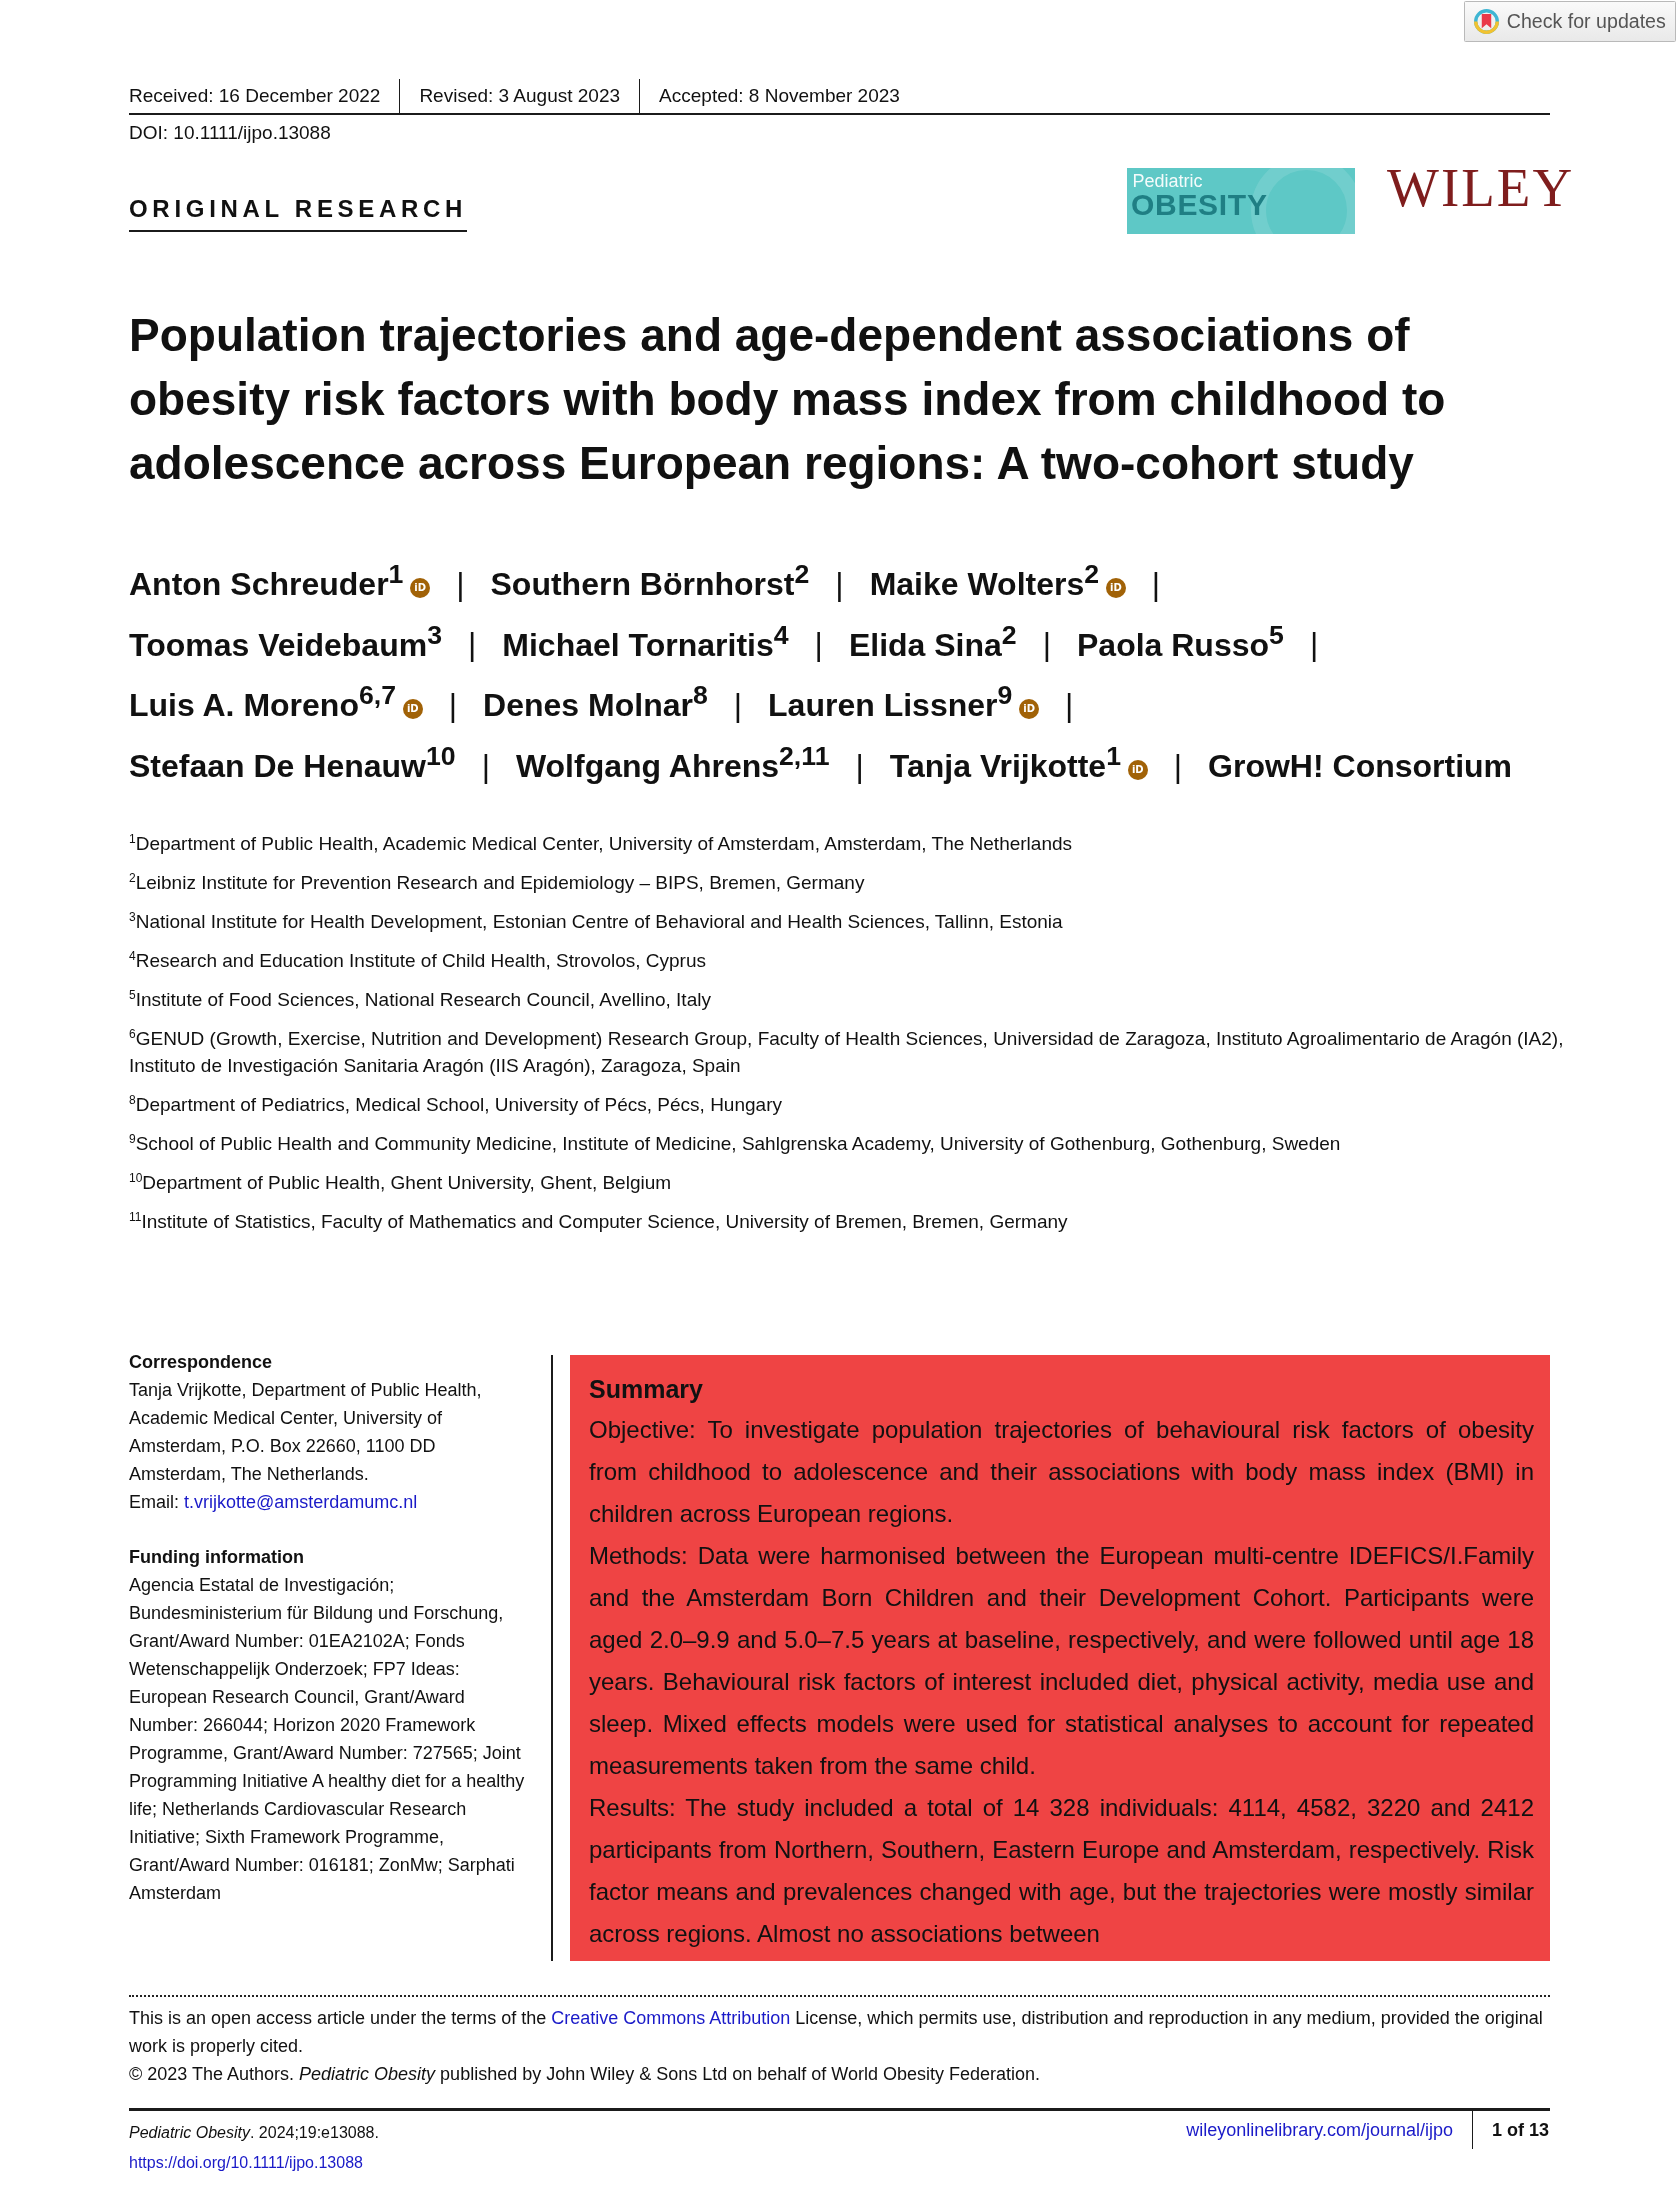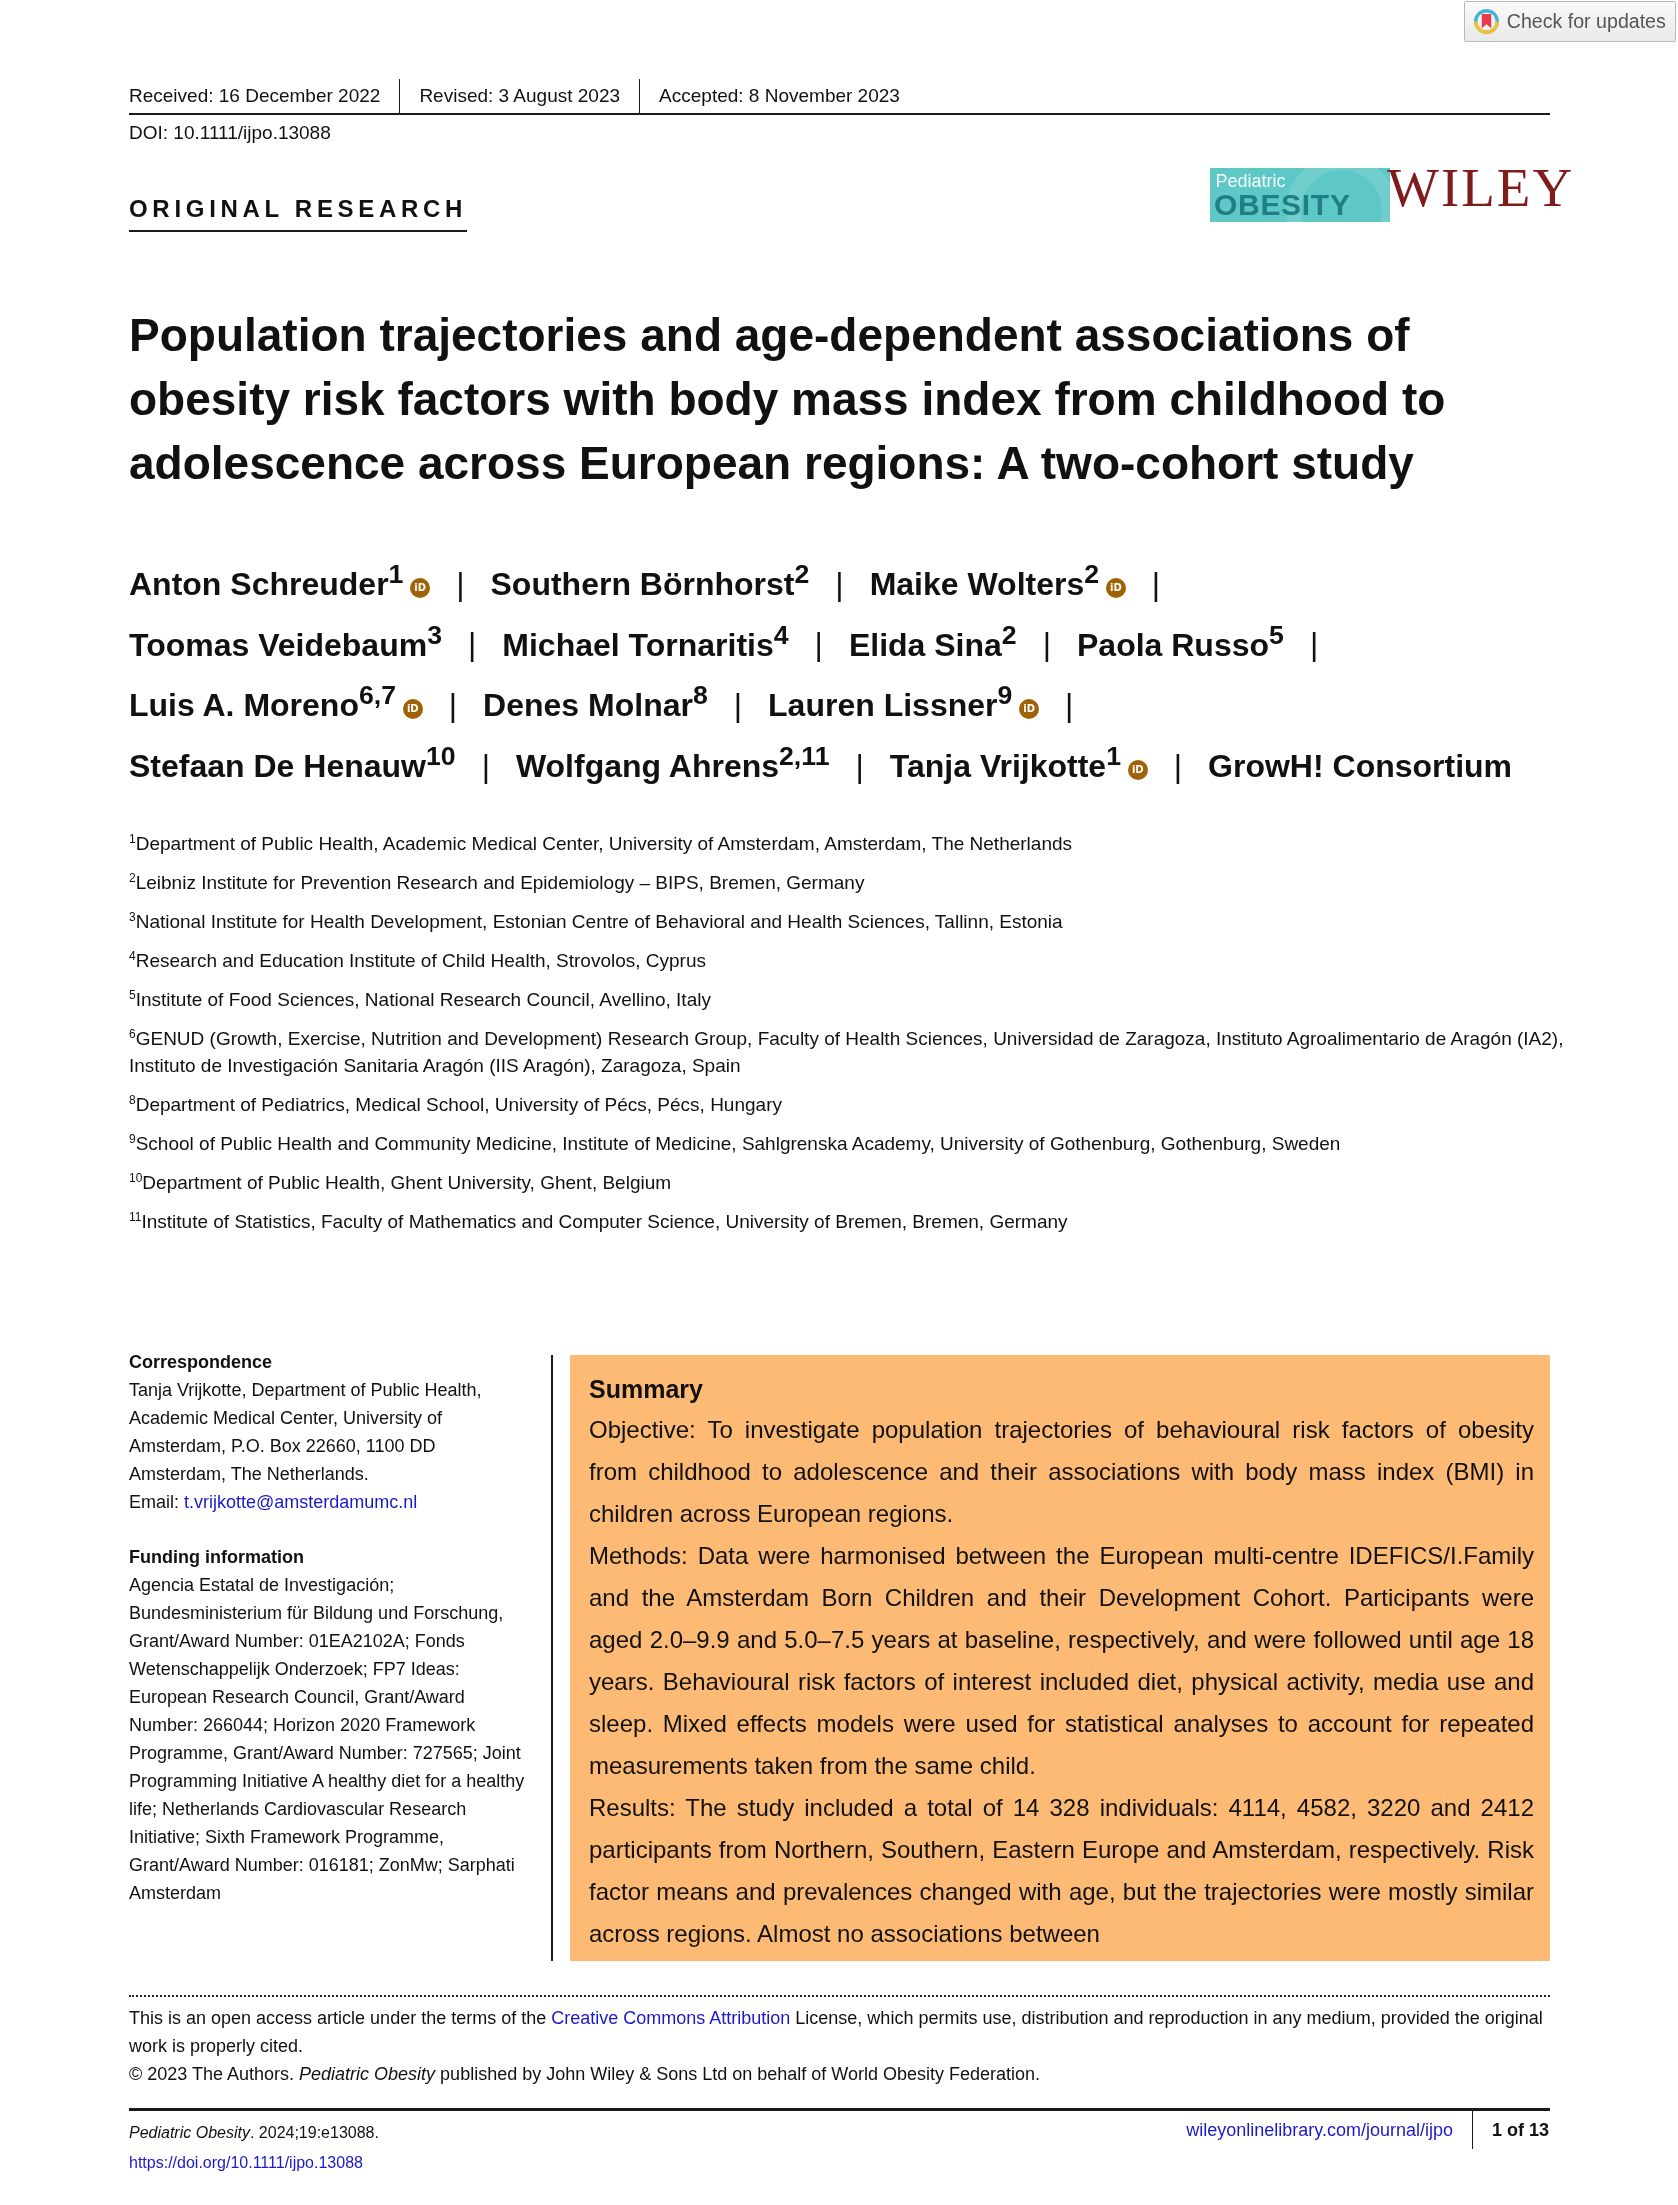--- a/index.html
+++ b/index.html
@@ -19,22 +19,22 @@
   .history { left: 129px; top: 78px; width: 1421px; height: 35px; border-bottom: 2.7px solid #1b1b1b;
              display: flex; align-items: center; font-size: 19px; }
   .history .cell { padding: 0 19px; border-right: 1.4px solid #1b1b1b; height: 34px; display: flex; align-items: center; }
   .history .cell:first-child { padding-left: 0; }
   .history .cell:last-child { border-right: none; }
   .doi { left: 129px; top: 122px; font-size: 19px; }
 
   .section-label { left: 129px; top: 195px; font-size: 24px; font-weight: bold; letter-spacing: 4.7px;
                    padding-bottom: 6.8px; border-bottom: 2.7px solid #1b1b1b; }
 
-  .journal-logo { left: 1210px; top: 168px; width: 180px; height: 54px; background: #5ec8c6;
-                  position: absolute; overflow: hidden; }
+  .journal-logo { left: 1127px; top: 168px; width: 180px; height: 66px; background: #5ec8c6;
+                  position: absolute; overflow: hidden; padding-left: 48px; }
   .journal-logo .ped { position: absolute; left: 5.4px; top: 2.7px; font-size: 18px; color: #f4fbfb; }
   .journal-logo .ob { position: absolute; left: 4px; top: 20px; font-size: 30px; font-weight: bold; color: #1f7f84; letter-spacing: 0.7px; }
   .journal-logo .deco { position: absolute; right: -6.8px; top: -13.5px; width: 81px; height: 81px; border-radius: 50%;
                         border: 15px solid rgba(255,255,255,0.12); }
   .wiley { left: 1387px; top: 156px; font-family: "Liberation Serif", "DejaVu Serif", serif; font-size: 55px; letter-spacing: 2px; color: #7f1d1d; }
 
   .title { left: 129px; top: 303px; width: 1421px; font-size: 46px; font-weight: bold; line-height: 64px; color: #111; }
 
   .authors { left: 129px; top: 549px; width: 1421px; font-size: 32px; font-weight: bold; line-height: 51px; }
   .author { white-space: nowrap; }
@@ -44,21 +44,21 @@
 
   .affils { left: 129px; top: 830px; width: 1435px; font-size: 19px; line-height: 27px; }
   .affil { margin-bottom: 12px; }
   .affil sup { font-size: 12px; vertical-align: 6.8px; line-height: 0; }
 
   .sidecol { left: 129px; top: 1348px; width: 406px; font-size: 18px; line-height: 28px; }
   .sidecol h4 { margin: 0; font-size: 18px; font-weight: bold; }
   .sidecol p { margin: 0 0 27px 0; }
   .vrule { left: 551px; top: 1355px; width: 2px; height: 606px; background: #1b1b1b; }
 
-  .summary { left: 570px; top: 1355px; width: 980px; height: 606px; background: #fdba74; box-sizing: border-box;
+  .summary { left: 570px; top: 1355px; width: 980px; height: 606px; background: #ef4444; box-sizing: border-box;
              padding: 15px 16px 0 19px; font-size: 24px; line-height: 42px; text-align: justify; }
   .summary h3 { margin: 0 0 1.4px 0; font-size: 25px; font-weight: bold; line-height: 38px; }
   .summary p { margin: 0; }
   .summary b { font-weight: normal; }
 
   .dashed { left: 129px; top: 1995px; width: 1421px; border-top: 2.7px dotted #222; }
   .license { left: 129px; top: 2004px; width: 1428px; font-size: 18px; line-height: 28px; }
 
   .footer-rule { left: 129px; top: 2108px; width: 1421px; height: 3.4px; background: #1b1b1b; }
   .footer-left { left: 129px; top: 2118px; font-size: 16px; line-height: 30px; }

